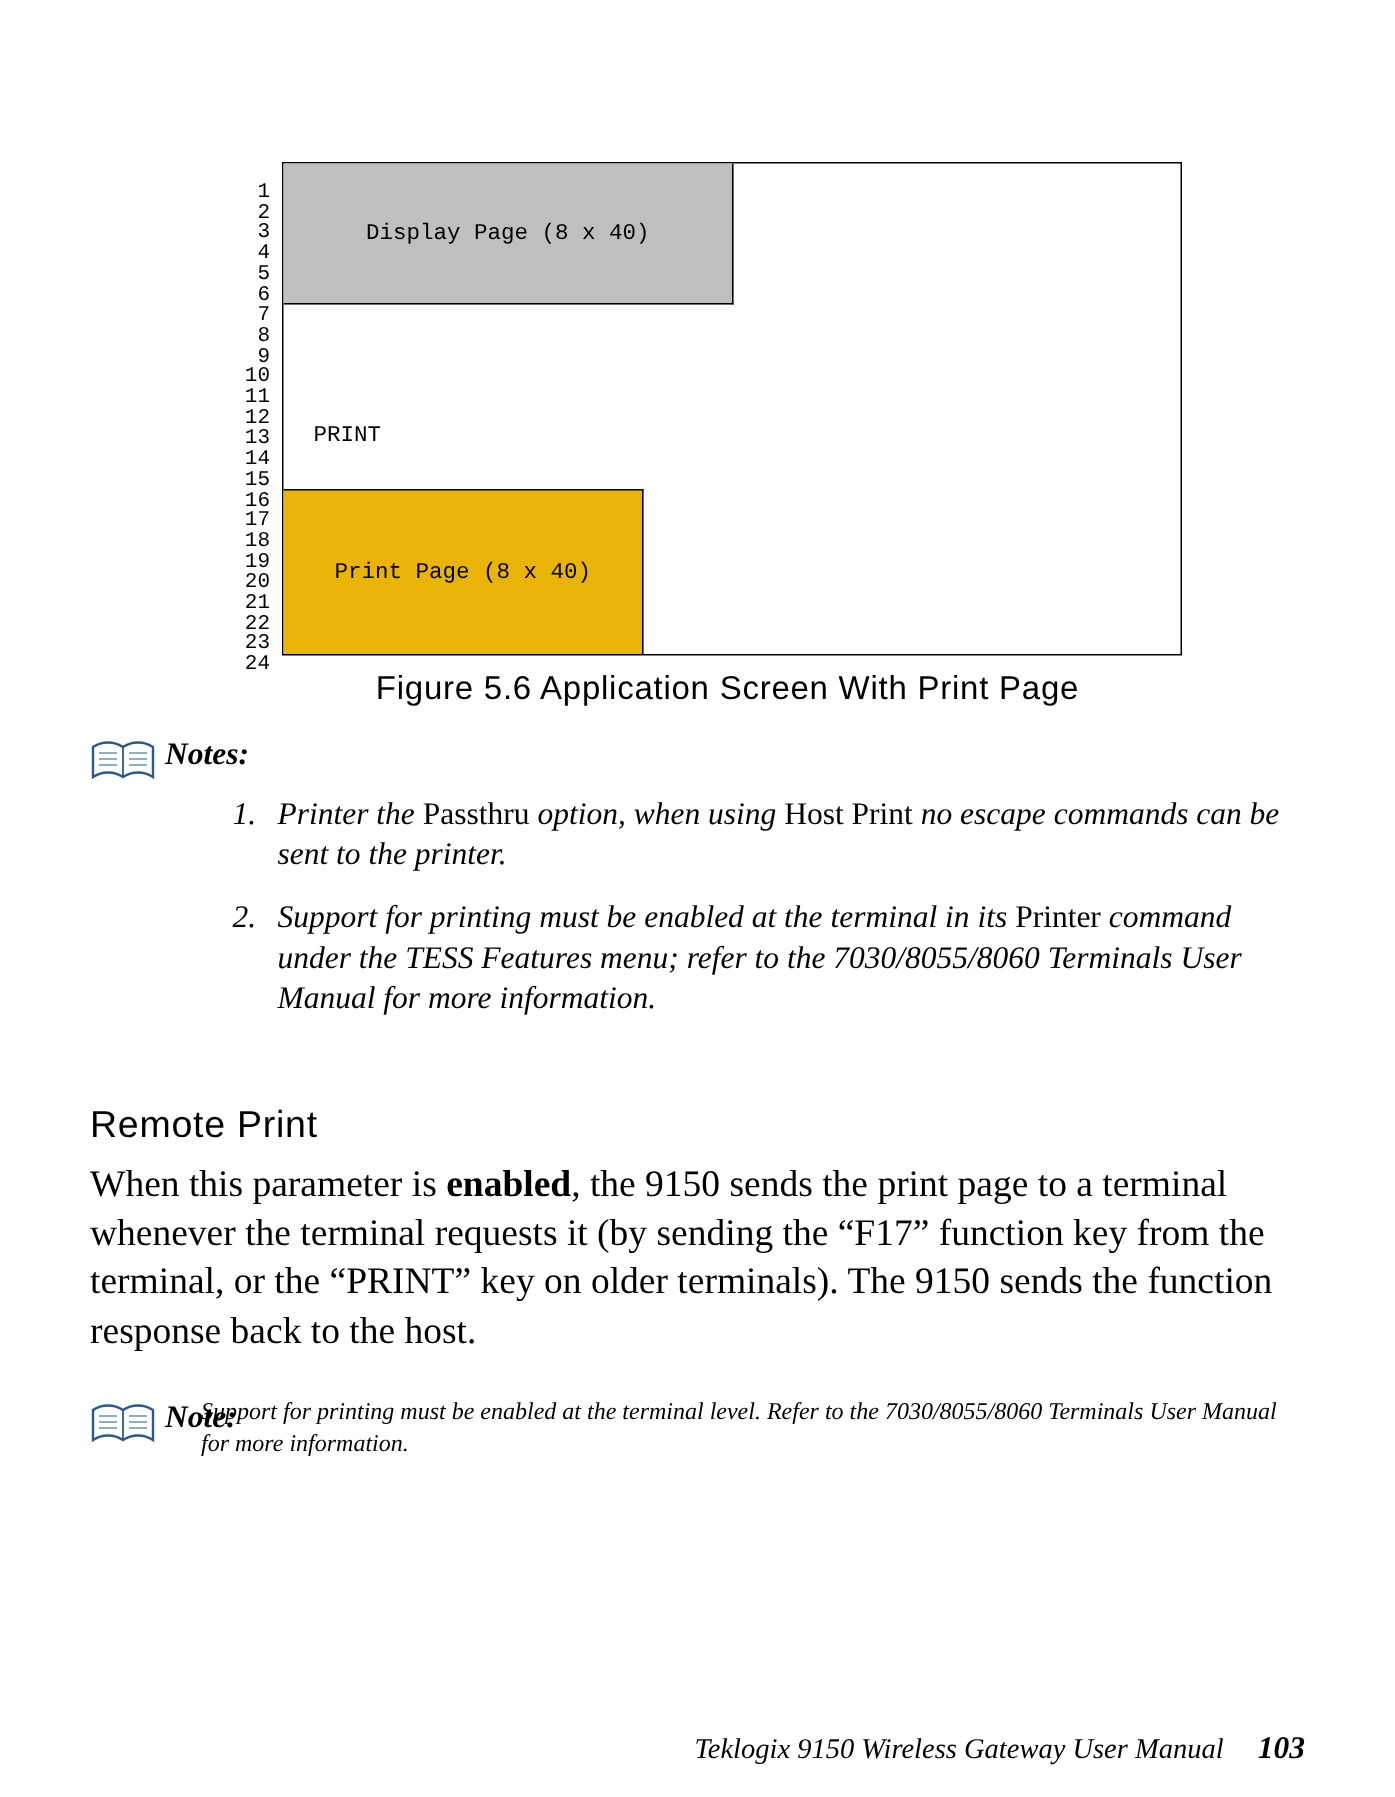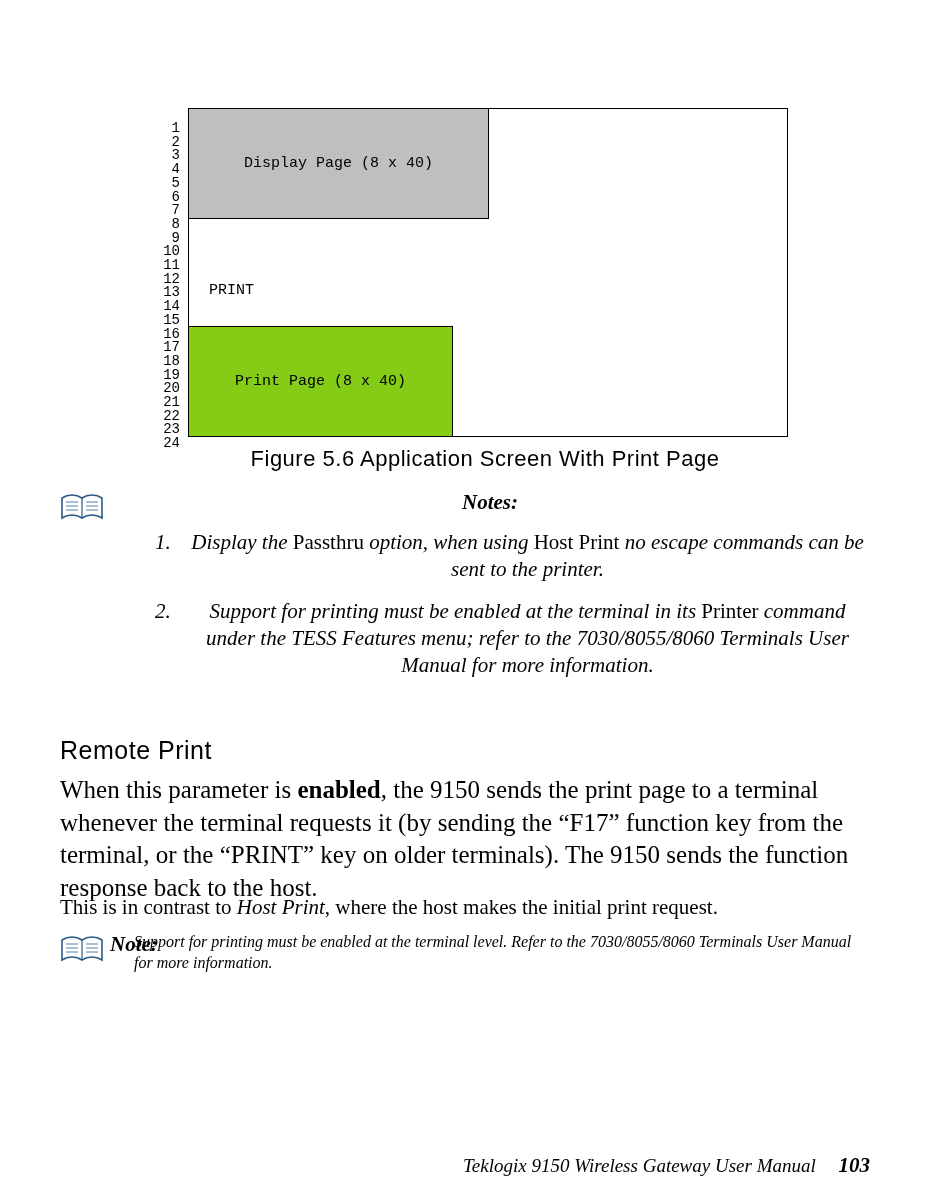--- a/index.html
+++ b/index.html
@@ -61,38 +61,38 @@
     height: 329px;
     border: 1px solid #000;
     box-sizing: border-box;
     background: #fff;
   }
   .displaybox {
     position: absolute;
     left: 0;
     top: 0;
     width: 300px;
-    height: 110px;
+    height: 94px;
     background: #bfbfbf;
     border-right: 1px solid #000;
     border-bottom: 1px solid #000;
     display: flex;
     align-items: center;
     justify-content: center;
     font-family: "Courier New", Courier, monospace;
     font-size: 15px;
     box-sizing: border-box;
   }
   .printbox {
     position: absolute;
     left: 0;
     bottom: 0;
-    width: 264px;
+    width: 240px;
     height: 110px;
-    background: #84cc16;
+    background: #eab308;
     border-right: 1px solid #000;
     border-top: 1px solid #000;
     display: flex;
     align-items: center;
     justify-content: center;
     font-family: "Courier New", Courier, monospace;
     font-size: 15px;
     box-sizing: border-box;
   }
   .printword {
@@ -115,21 +115,20 @@
     letter-spacing: 0.5px;
     padding-left: 20px;
   }
 
   
   .notes-wrap {
     position: absolute;
     top: 490px;
     left: 60px;
     right: 60px;
-    text-align: center;
   }
   .book-icon {
     position: absolute;
     left: 0;
     top: 2px;
     width: 44px;
     height: 32px;
   }
   .notes-label {
     font-style: italic;
@@ -273,36 +272,33 @@
   <div class="notes-wrap">
     <svg class="book-icon" viewBox="0 0 44 32">
       <path d="M2 6 C 8 2, 16 2, 22 6 C 28 2, 36 2, 42 6 L 42 26 C 36 22, 28 22, 22 26 C 16 22, 8 22, 2 26 Z" fill="#fff" stroke="#2b5a86" stroke-width="1.6"></path>
       <path d="M22 6 L 22 26" stroke="#2b5a86" stroke-width="1.2"></path>
       <path d="M6 10 L 18 10 M6 14 L 18 14 M6 18 L 18 18 M26 10 L 38 10 M26 14 L 38 14 M26 18 L 38 18" stroke="#2b5a86" stroke-width="0.8"></path>
     </svg>
     <div class="notes-label">Notes:</div>
     <div class="note-list">
       <div class="note-item">
         <span class="num">1.</span>
-        <span>Display the </span><span class="roman">Passthru</span><span> option, when using </span><span class="roman">Host Print</span><span> no escape commands can be sent to the printer.</span>
+        <span>Printer the </span><span class="roman">Passthru</span><span> option, when using </span><span class="roman">Host Print</span><span> no escape commands can be sent to the printer.</span>
       </div>
       <div class="note-item">
         <span class="num">2.</span>
         <span>Support for printing must be enabled at the terminal in its </span><span class="roman">Printer</span><span> command under the TESS Features menu; refer to the 7030/8055/8060 Terminals User Manual for more information.</span>
       </div>
     </div>
   </div>
 
   <div class="sec-head">Remote Print</div>
 
   <div class="body1">
     <span>When this parameter is </span><b>enabled</b><span>, the 9150 sends the print page to a terminal whenever the terminal requests it (by sending the “F17” function key from the terminal, or the “PRINT” key on older terminals). The 9150 sends the function response back to the host.</span>
-  </div>
-  <div class="body2">
-    <span>This is in contrast to </span><i>Host Print</i><span>, where the host makes the initial print request.</span>
   </div>
 
   <div class="note2-wrap">
     <svg class="book-icon" viewBox="0 0 44 32">
       <path d="M2 6 C 8 2, 16 2, 22 6 C 28 2, 36 2, 42 6 L 42 26 C 36 22, 28 22, 22 26 C 16 22, 8 22, 2 26 Z" fill="#fff" stroke="#2b5a86" stroke-width="1.6"></path>
       <path d="M22 6 L 22 26" stroke="#2b5a86" stroke-width="1.2"></path>
       <path d="M6 10 L 18 10 M6 14 L 18 14 M6 18 L 18 18 M26 10 L 38 10 M26 14 L 38 14 M26 18 L 38 18" stroke="#2b5a86" stroke-width="0.8"></path>
     </svg>
     <div class="note2-label">Note:</div>
     <div class="note2-text">Support for printing must be enabled at the terminal level. Refer to the 7030/8055/8060 Terminals User Manual for more information.</div>

